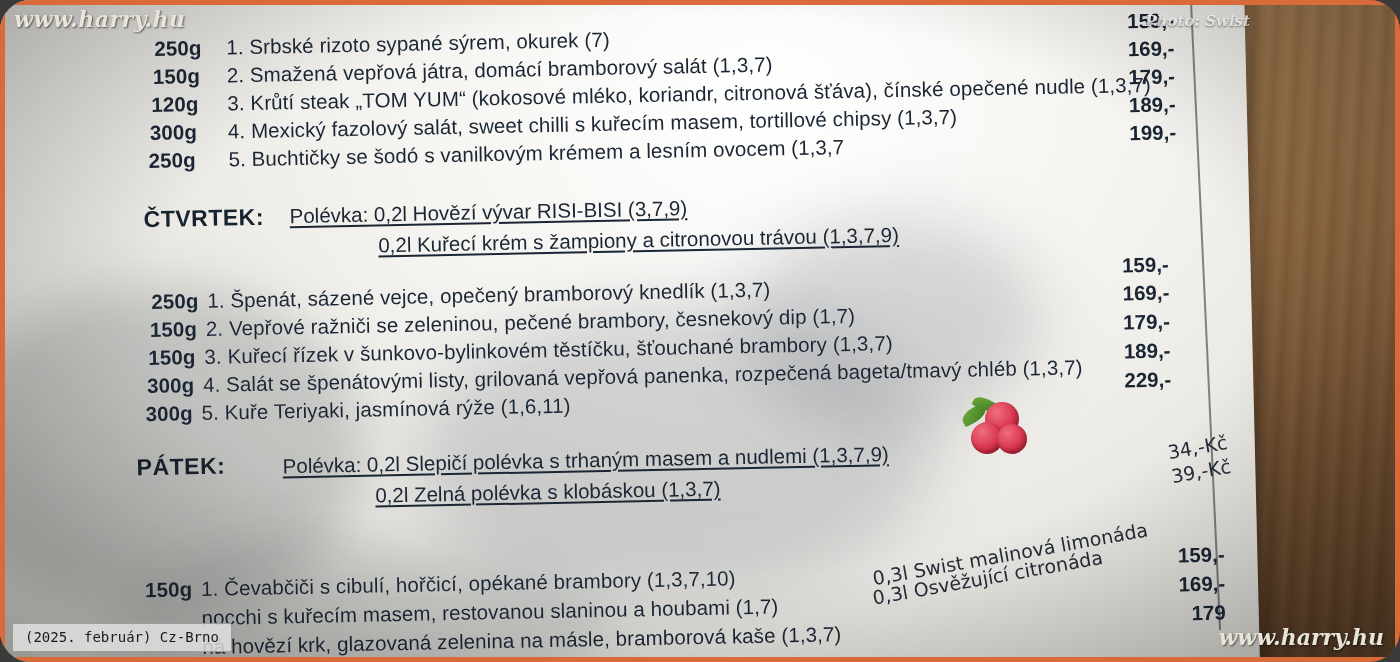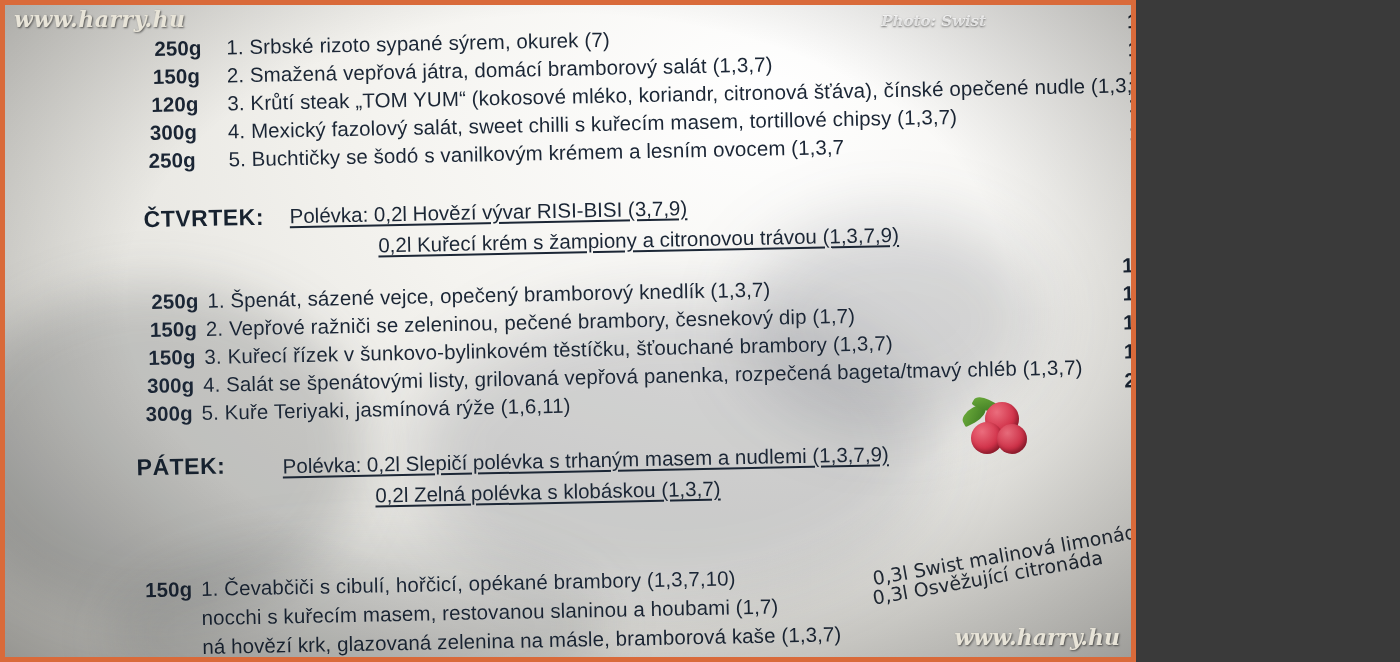--- a/index.html
+++ b/index.html
@@ -2,25 +2,26 @@
 <html><head>
 <meta charset="utf-8">
 <style>
   html, body {
     margin: 0;
     padding: 0;
     background: #3a3a3a;
   }
   #page {
     position: relative;
-    width: 1136px;
+    width: 1400px;
     height: 662px;
     overflow: hidden;
     font-family: "Liberation Sans", sans-serif;
     background: #8b6a48;
+    border-radius: 31px;
   }
   
   #frame {
     position: absolute;
     inset: 0;
     border: 5px solid #d96a3a;
     box-sizing: border-box;
     z-index: 40;
     pointer-events: none;
   }
@@ -306,15 +307,16 @@
     <div class="berry-ball" style="left:6px; top:24px; width:32px; height:32px;"></div>
     <div class="berry-ball" style="left:32px; top:26px; width:30px; height:30px;"></div>
   </div>
 
   <div id="vignette"></div>
 
   <div class="wm" id="wm-topleft">www.harry.hu</div>
   <div class="wm" id="wm-photo">Photo: Swist</div>
   <div class="wm" id="wm-bottomright">www.harry.hu</div>
 
+  <div id="caption">(2025. február) Cz-Brno</div>
 
   <div id="frame"></div>
 </div>
 
 </body></html>

